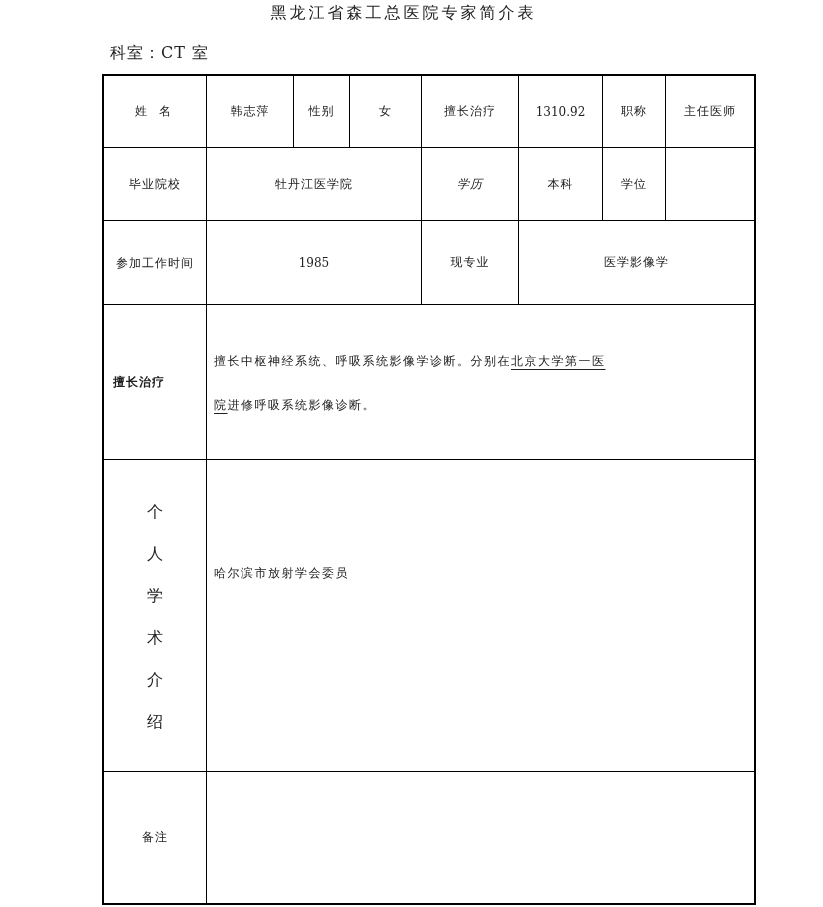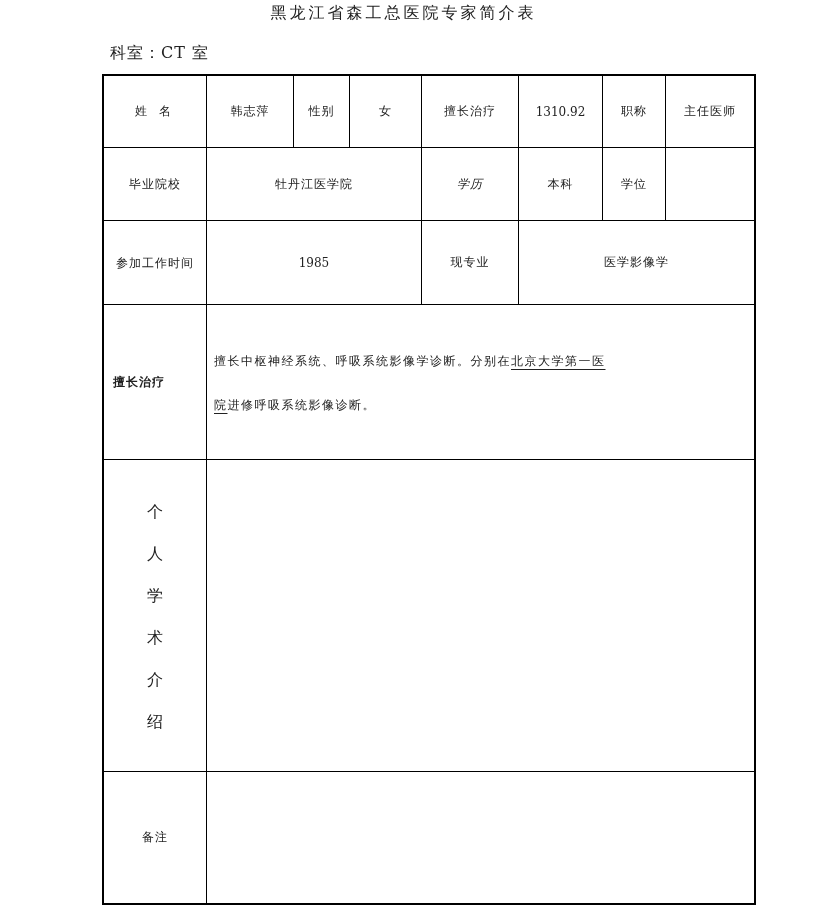--- a/index.html
+++ b/index.html
@@ -81,17 +81,18 @@
 
   <div class="vertical" style="left:104px;top:491px;width:102px;">
     <span>个</span>
     <span>人</span>
     <span>学</span>
     <span>术</span>
     <span>介</span>
     <span>绍</span>
   </div>
   <div class="para" style="left:214px;top:552px;width:536px;line-height:42px;">
+    <div>哈尔滨市放射学会委员</div>
   </div>
 
   <div class="cell" style="left:104px;top:772px;width:102px;height:131px;">备注</div>
   <div class="cell" style="left:207px;top:772px;width:547px;height:131px;"></div>
 </div>
 
 </body></html>

